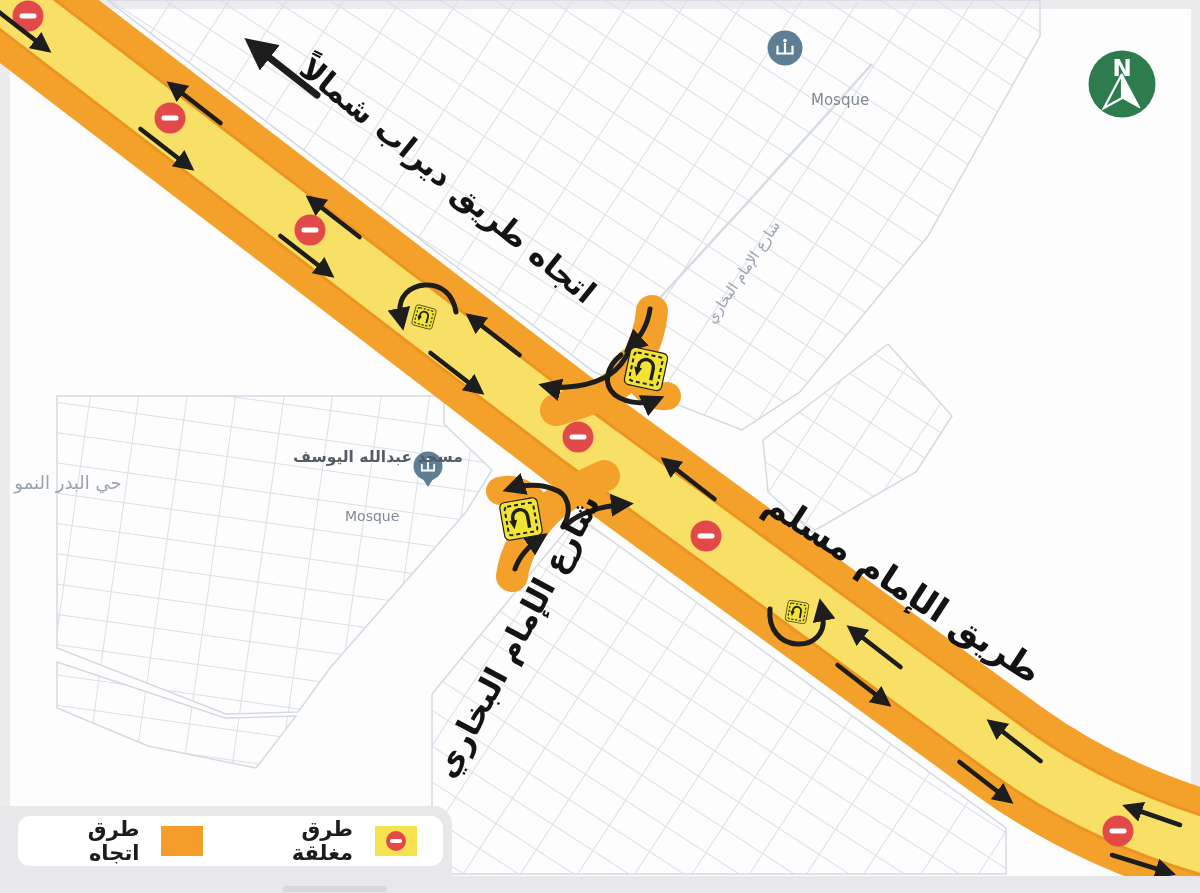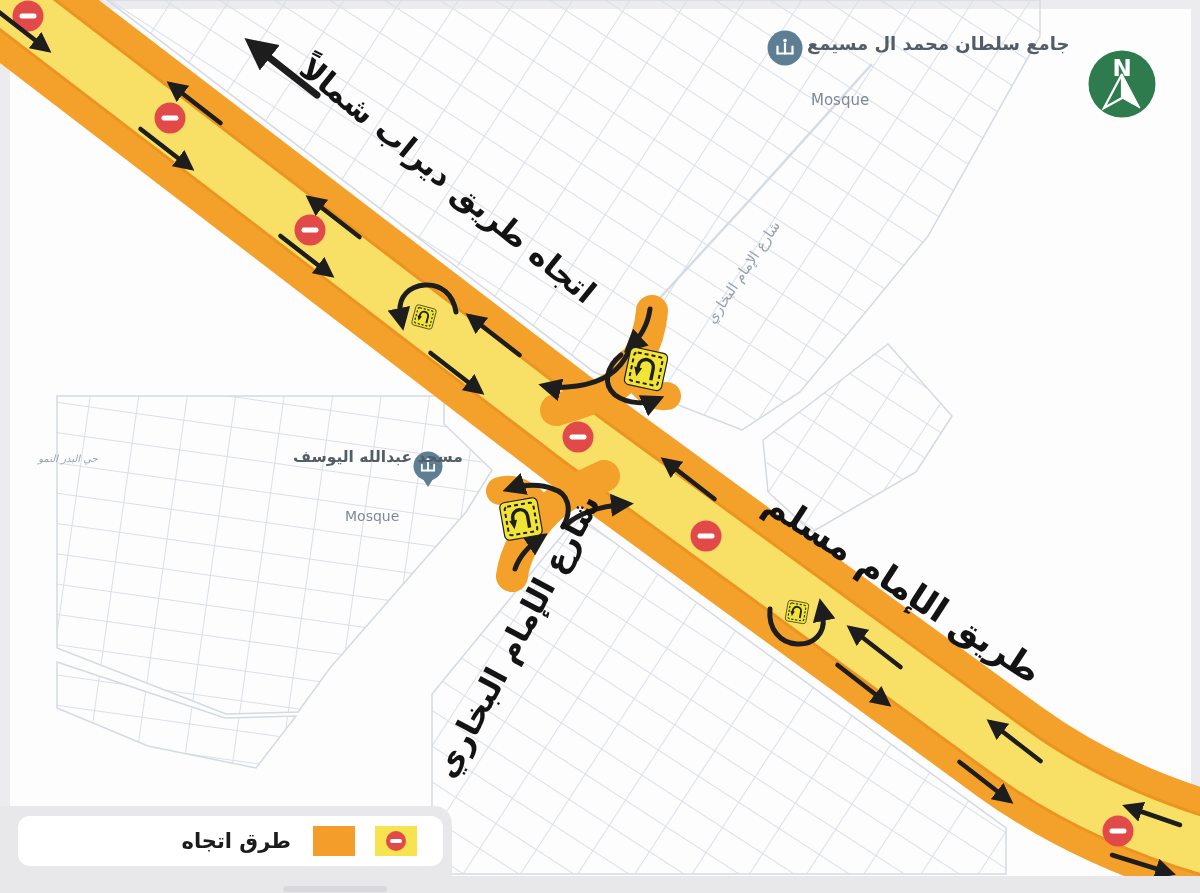--- a/index.html
+++ b/index.html
@@ -155,32 +155,32 @@
     <text y="-8" text-anchor="middle" font-size="23" font-weight="bold" fill="#ffffff" font-family="DejaVu Sans, sans-serif">N</text>
     <polygon points="0,-10 -18,24 0,14" fill="#2E7C4D" stroke="#ffffff" stroke-width="2.2"></polygon>
     <polygon points="0,-10 18,24 0,14" fill="#ffffff" stroke="#ffffff" stroke-width="1"></polygon>
   </g>
 </svg>
 
 <div class="lbl big rot39" style="left:448px;top:180px;font-size:31px;" dir="rtl">اتجاه طريق ديراب شمالاً</div>
 <div class="lbl big rot33" style="left:903px;top:587px;font-size:35px;" dir="rtl">طريق الإمام مسلم</div>
 <div class="lbl big rotm62" style="left:517px;top:636px;font-size:32px;" dir="rtl">شارع الإمام البخاري</div>
 <div class="lbl graylbl rotm56" style="left:743px;top:272px;font-size:14.5px;" dir="rtl">شارع الإمام البخاري</div>
-<div class="lbl graylbl" style="left:68px;top:458px;font-size:10px;font-style:italic;" dir="rtl">حي البدر النمو</div>
+<div class="lbl graylbl" style="left:68px;top:482px;font-size:18px;" dir="rtl">حي البدر النمو</div>
 
-<div class="poi-name" style="left:807px;top:33px;font-size:18px;" dir="rtl">جامع سلطان محمد ال مسيمع</div>
 <div class="poi-sub" style="left:811px;top:59px;font-size:15px;">Mosque</div>
 <div class="poi-name" style="left:293px;top:448px;font-size:15.5px;" dir="rtl">مسجد عبدالله اليوسف</div>
 <div class="poi-sub" style="left:345px;top:476px;font-size:14px;">Mosque</div>
 
 <div class="legend-backdrop"></div>
 <div class="bottom-strip"></div>
 <div class="smudge"></div>
 
 <div class="legend">
   <span class="swatch closed">
     <span class="mini-noentry"></span>
   </span>
+  <span class="lab" dir="rtl">طرق مغلقة</span>
   <span class="swatch alt"></span>
   <span class="lab" dir="rtl">طرق اتجاه</span>
 </div>
 
 </div>
 
 </body></html>

